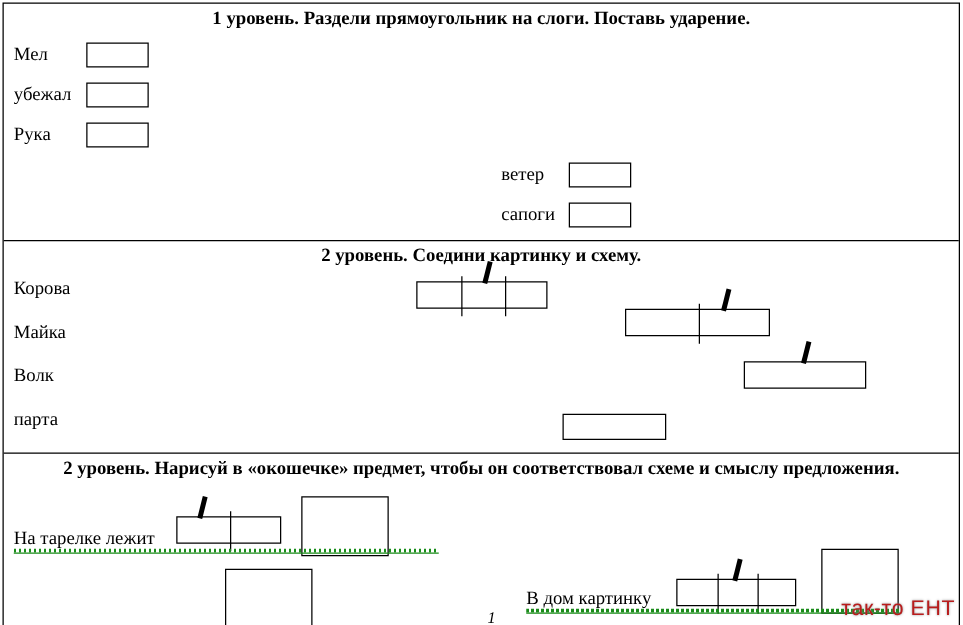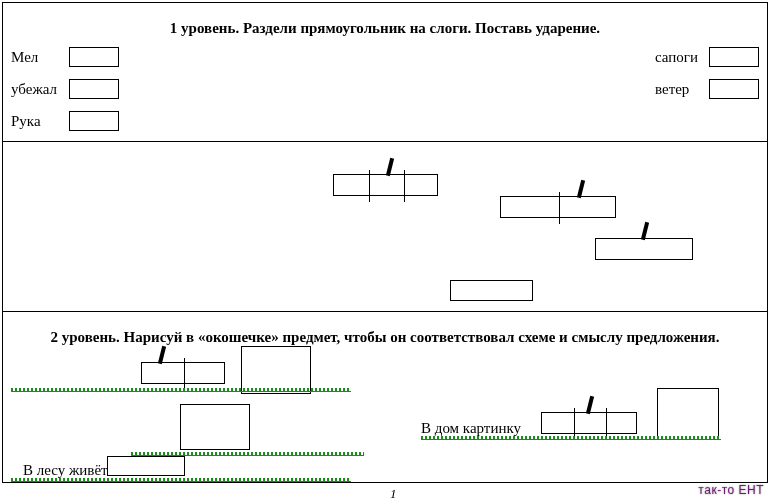--- a/index.html
+++ b/index.html
@@ -20,24 +20,23 @@
       border-bottom: 1px solid #000;
       position: relative;
       padding: 4px 8px;
     }
     .section:last-child { border-bottom: none; }
     .heading {
       text-align: center;
       font-weight: bold;
       font-size: 15px;
       margin-bottom: 4px;
-      margin-top: 13px;
     }
     
-    .s1-body { display: flex; }
+    .s1-body { display: flex; flex-direction: column; }
     .s1-col { flex: 1; }
     .s1-row { display: flex; align-items: center; height: 32px; }
     .s1-label { min-width: 58px; }
     .s1-col.right .s1-row { padding-left: 390px; }
     .s1-col.right .s1-label { min-width: 54px; }
     .box-s {
       display: inline-block;
       border: 1px solid #000;
       height: 20px;
       width: 50px;
@@ -74,22 +73,22 @@
       position: absolute;
       height: 4px;
       background-image: repeating-linear-gradient(90deg,#1a8c1a 0 2px, transparent 2px 4px);
       border-bottom: 1px solid #1a8c1a;
     }
     .watermark {
       position: absolute;
       right: 6px;
       bottom: 3px;
       font-family: Arial, sans-serif;
-      font-size: 12px;
-      color: #701a75;
+      font-size: 17px;
+      color: #b91c1c;
       text-shadow: 0 0 2px #888;
       letter-spacing: 0.5px;
     }
     .footnum {
       position: absolute;
       left: 390px;
       bottom: -2px;
       font-style: italic;
       font-size: 13px;
     }
@@ -111,32 +110,39 @@
           <span class="s1-label">убежал</span>
           <span class="box-s"></span>
         </div>
         <div class="s1-row">
           <span class="s1-label">Рука</span>
           <span class="box-s"></span>
         </div>
       </div>
       <div class="s1-col right">
         <div class="s1-row">
-          <span class="s1-label">сапоги</span>
+          <span class="s1-label">ветер</span>
           <span class="box-s"></span>
         </div>
         <div class="s1-row">
-          <span class="s1-label">ветер</span>
+          <span class="s1-label">сапоги</span>
           <span class="box-s"></span>
         </div>
       </div>
     </div>
   </div>
 
   <div class="section s2">
+    <div class="heading">2 уровень. Соедини картинку и схему.</div>
+    <div class="s2-words">
+      <div>Корова</div>
+      <div>Майка</div>
+      <div>Волк</div>
+      <div>парта</div>
+    </div>
 
     <div class="rect" style="left:330px;top:32px;width:105px;height:22px">
       <div class="vline" style="left:35px;top:-5px;height:32px"></div>
       <div class="vline" style="left:70px;top:-5px;height:32px"></div>
       <div class="stress" style="left:54px;top:-17px"></div>
     </div>
 
     <div class="rect" style="left:497px;top:54px;width:116px;height:22px">
       <div class="vline" style="left:58px;top:-5px;height:32px"></div>
       <div class="stress" style="left:78px;top:-17px"></div>
@@ -145,20 +151,21 @@
     <div class="rect" style="left:592px;top:96px;width:98px;height:22px">
       <div class="stress" style="left:47px;top:-17px"></div>
     </div>
 
     <div class="rect" style="left:447px;top:138px;width:83px;height:21px"></div>
   </div>
 
   <div class="section s3">
     <div class="heading">2 уровень. Нарисуй в «окошечке» предмет, чтобы он соответствовал схеме и смыслу предложения.</div>
 
+    <span class="abs" style="left:8px;top:60px">На тарелке лежит</span>
     <div class="rect" style="left:138px;top:50px;width:84px;height:22px">
       <div class="vline" style="left:42px;top:-5px;height:32px"></div>
       <div class="stress" style="left:18px;top:-17px"></div>
     </div>
     <div class="rect" style="left:238px;top:34px;width:70px;height:48px"></div>
     <div class="wavy" style="left:8px;top:76px;width:340px"></div>
 
     <div class="rect" style="left:177px;top:92px;width:70px;height:46px"></div>
     <div class="wavy" style="left:128px;top:140px;width:233px"></div>
 

